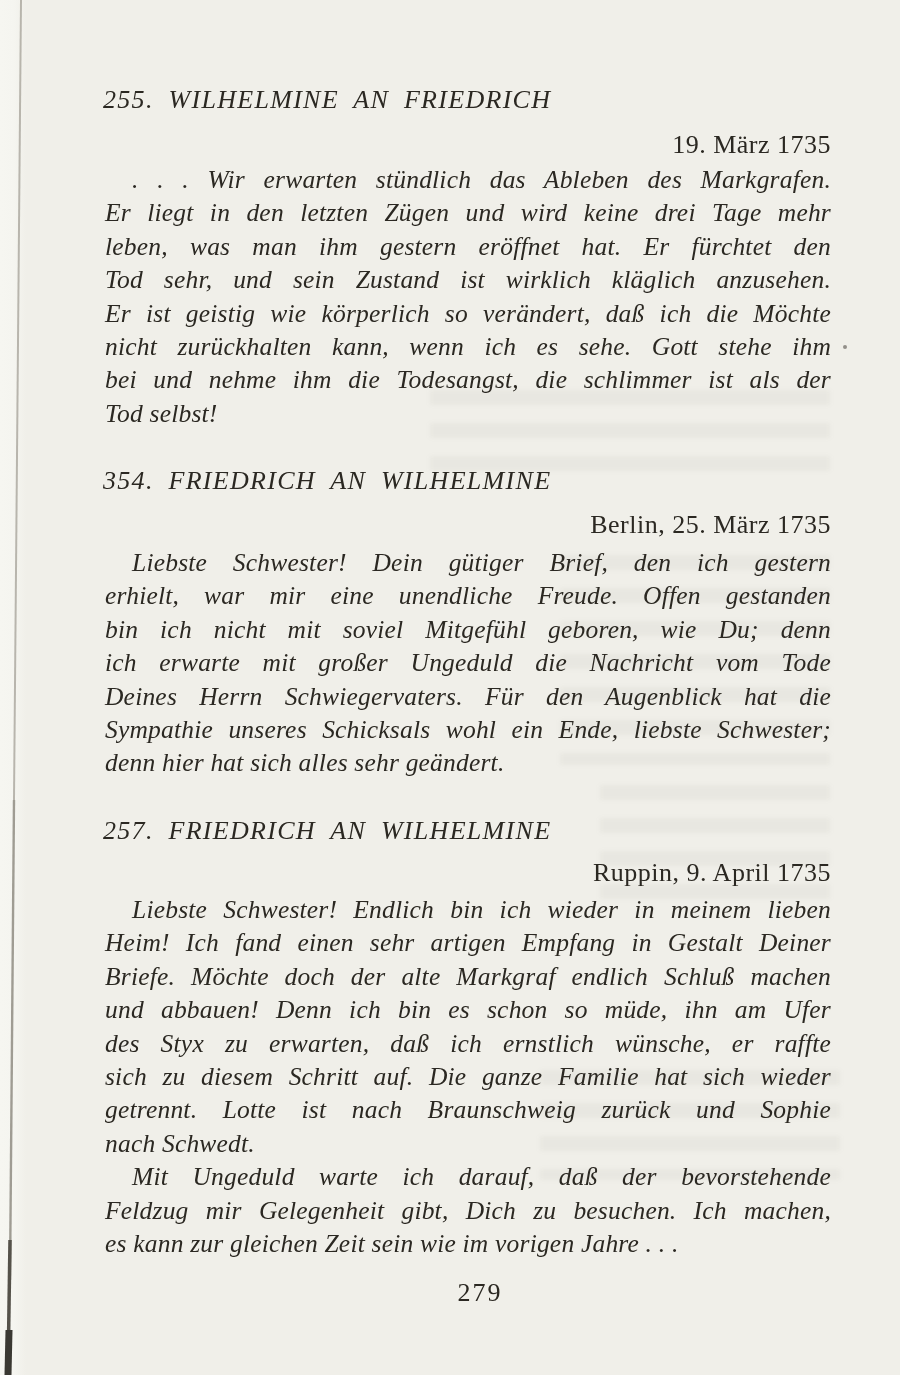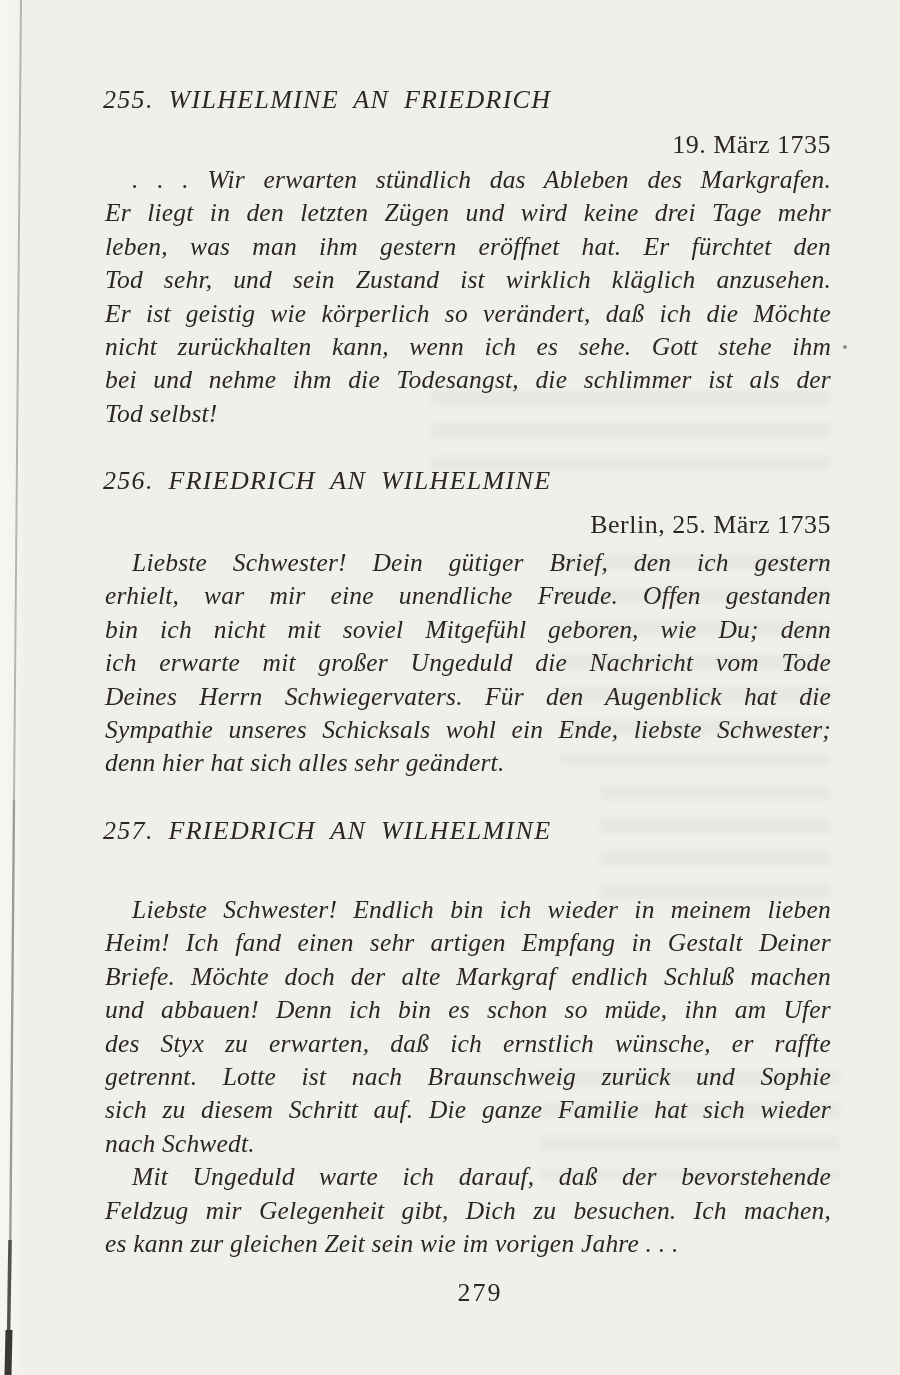--- a/index.html
+++ b/index.html
@@ -84,41 +84,42 @@
     <div class="pline indent">.&nbsp;.&nbsp;. Wir erwarten stündlich das Ableben des Markgrafen.</div>
     <div class="pline">Er liegt in den letzten Zügen und wird keine drei Tage mehr</div>
     <div class="pline">leben, was man ihm gestern eröffnet hat. Er fürchtet den</div>
     <div class="pline">Tod sehr, und sein Zustand ist wirklich kläglich anzusehen.</div>
     <div class="pline">Er ist geistig wie körperlich so verändert, daß ich die Möchte</div>
     <div class="pline">nicht zurückhalten kann, wenn ich es sehe. Gott stehe ihm</div>
     <div class="pline">bei und nehme ihm die Todesangst, die schlimmer ist als der</div>
     <div class="pline last">Tod selbst!</div>
   </div>
 
-  <div class="heading" style="top:464px">256. FRIEDRICH AN WILHELMINE</div>
+  <div class="heading" style="top:464px">354. FRIEDRICH AN WILHELMINE</div>
   <div class="dateline" style="top:508px">Berlin, 25. März 1735</div>
   <div class="para" style="top:546px">
     <div class="pline indent">Liebste Schwester! Dein gütiger Brief, den ich gestern</div>
     <div class="pline">erhielt, war mir eine unendliche Freude. Offen gestanden</div>
     <div class="pline">bin ich nicht mit soviel Mitgefühl geboren, wie Du; denn</div>
     <div class="pline">ich erwarte mit großer Ungeduld die Nachricht vom Tode</div>
     <div class="pline">Deines Herrn Schwiegervaters. Für den Augenblick hat die</div>
     <div class="pline">Sympathie unseres Schicksals wohl ein Ende, liebste Schwester;</div>
     <div class="pline last">denn hier hat sich alles sehr geändert.</div>
   </div>
 
   <div class="heading" style="top:814px">257. FRIEDRICH AN WILHELMINE</div>
+  <div class="dateline" style="top:856px">Ruppin, 9. April 1735</div>
   <div class="para" style="top:893px">
     <div class="pline indent">Liebste Schwester! Endlich bin ich wieder in meinem lieben</div>
     <div class="pline">Heim! Ich fand einen sehr artigen Empfang in Gestalt Deiner</div>
     <div class="pline">Briefe. Möchte doch der alte Markgraf endlich Schluß machen</div>
     <div class="pline">und abbauen! Denn ich bin es schon so müde, ihn am Ufer</div>
     <div class="pline">des Styx zu erwarten, daß ich ernstlich wünsche, er raffte</div>
+    <div class="pline">sich zu diesem Schritt auf. Die ganze Familie hat sich wieder</div>
     <div class="pline">getrennt. Lotte ist nach Braunschweig zurück und Sophie</div>
-    <div class="pline">sich zu diesem Schritt auf. Die ganze Familie hat sich wieder</div>
     <div class="pline last">nach Schwedt.</div>
     <div class="pline indent">Mit Ungeduld warte ich darauf, daß der bevorstehende</div>
     <div class="pline">Feldzug mir Gelegenheit gibt, Dich zu besuchen. Ich machen,</div>
     <div class="pline last">es kann zur gleichen Zeit sein wie im vorigen Jahre&nbsp;.&nbsp;.&nbsp;.</div>
   </div>
 
   <div class="page-number">279</div>
 
 </div>
 

